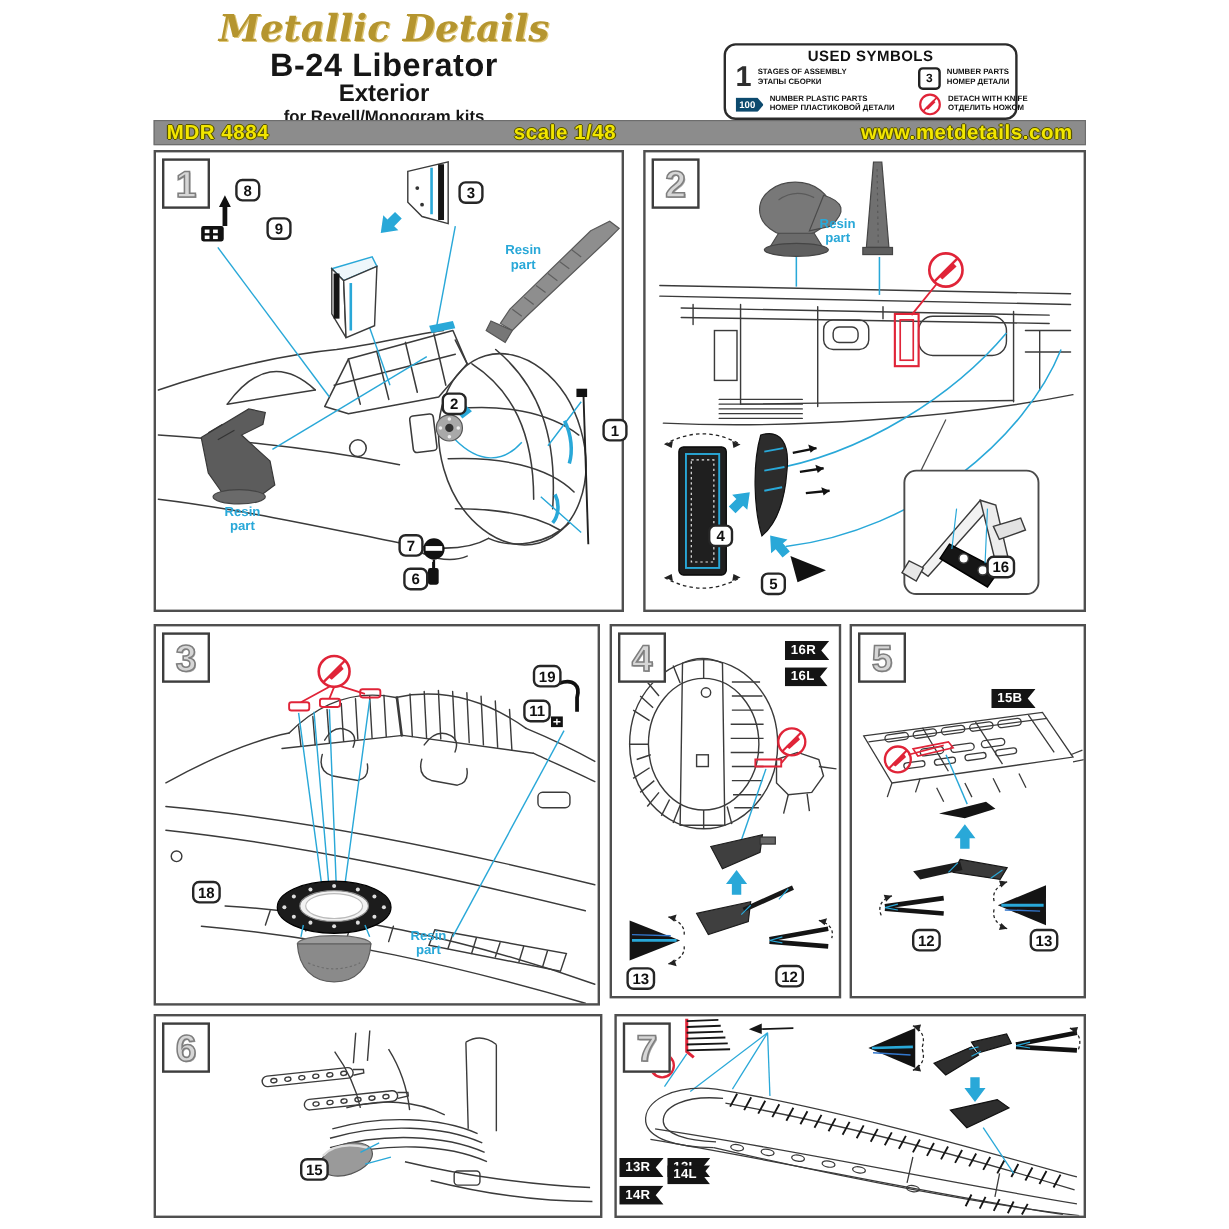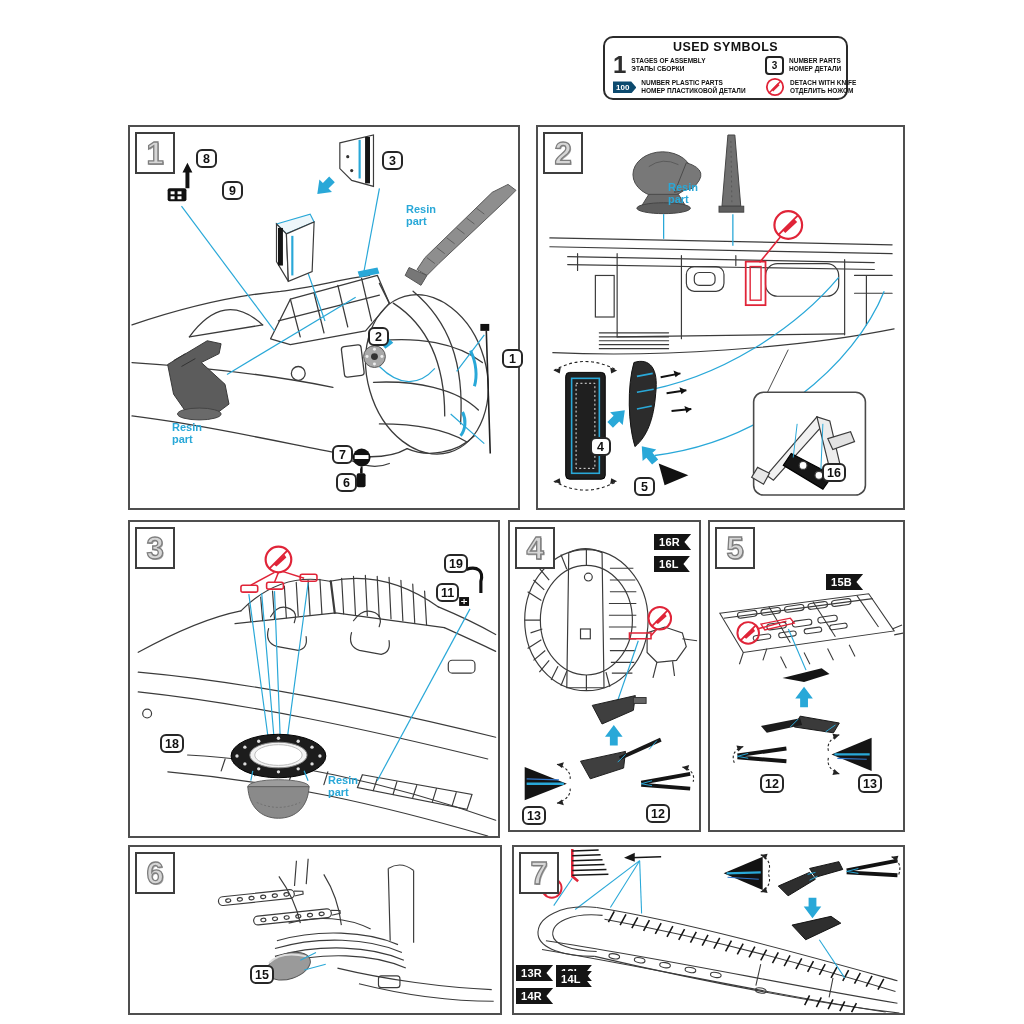--- a/index.html
+++ b/index.html
@@ -37,27 +37,33 @@
          display:flex;align-items:center;justify-content:center;z-index:3;box-sizing:border-box;}
   .stage-num{font-size:31px;font-weight:bold;color:#d6d6d6;-webkit-text-stroke:1.3px #7e7e7e;
              text-shadow:1px 1px 0 #a8a8a8;line-height:1;}
   .callout{position:absolute;min-width:21px;height:19px;padding:0 3px;border:2px solid #262626;border-radius:6px;
            background:#fff;display:flex;align-items:center;justify-content:center;font-size:12.5px;
            font-weight:bold;color:#111;z-index:3;box-sizing:border-box;}
   .tag{position:absolute;height:16px;background:#141414;color:#fff;font-weight:bold;font-size:11px;
        display:flex;align-items:center;padding:0 11px 0 5px;letter-spacing:.3px;z-index:3;
        clip-path:polygon(0 0,100% 0,82% 50%,100% 100%,0 100%);}
   .resin-label{position:absolute;color:#29a8d8;font-weight:bold;font-size:11px;line-height:1.1;
-               white-space:pre-line;z-index:3;}
+               text-align:center;white-space:pre-line;z-index:3;}
 </style>
 </head>
 <body>
 
 <div class="page">
 
+  <div class="masthead">
+    <div class="brand">Metallic Details</div>
+    <div class="kit-title">B-24 Liberator</div>
+    <div class="kit-sub">Exterior</div>
+    <div class="kit-compat">for Revell/Monogram kits</div>
+  </div>
 
   <div class="symbols-box">
     <div class="symbols-title">USED SYMBOLS</div>
     <div class="symbols-grid">
       <div class="symbol-item">
         <span class="big-one">1</span>
         <span class="symbol-text">
           <span>STAGES OF ASSEMBLY</span><br>
           <span>ЭТАПЫ СБОРКИ</span>
         </span>
@@ -83,20 +89,25 @@
           <path d="M7,14 L14,7 L16,9 L9,16 Z" fill="#e02438"></path>
         </svg>
         <span class="symbol-text">
           <span>DETACH WITH KNIFE</span><br>
           <span>ОТДЕЛИТЬ НОЖОМ</span>
         </span>
       </div>
     </div>
   </div>
 
+  <div class="info-bar">
+    <span class="bar-text">MDR 4884</span>
+    <span class="bar-text">scale 1/48</span>
+    <span class="bar-text">www.metdetails.com</span>
+  </div>
 
   <div class="panel" style="left:128px;top:125px;width:392px;height:385px">
     <svg class="art" viewBox="0 0 392 385">
       <g stroke="#3b3b3b" stroke-width="1.3" fill="none" stroke-linecap="round" stroke-linejoin="round">
         <path d="M2,200 C55,182 110,170 152,166 C185,162 212,154 242,150"></path>
         <path d="M2,238 C80,243 150,252 205,263"></path>
         <path d="M2,292 C70,300 150,318 212,330 C244,336 266,333 280,325"></path>
         <path d="M60,212 Q95,164 134,200"></path>
         <path d="M60,212 L134,200"></path>
         <path d="M142,214 L162,174 L250,150 L262,178 L238,206 L162,220 Z"></path>

